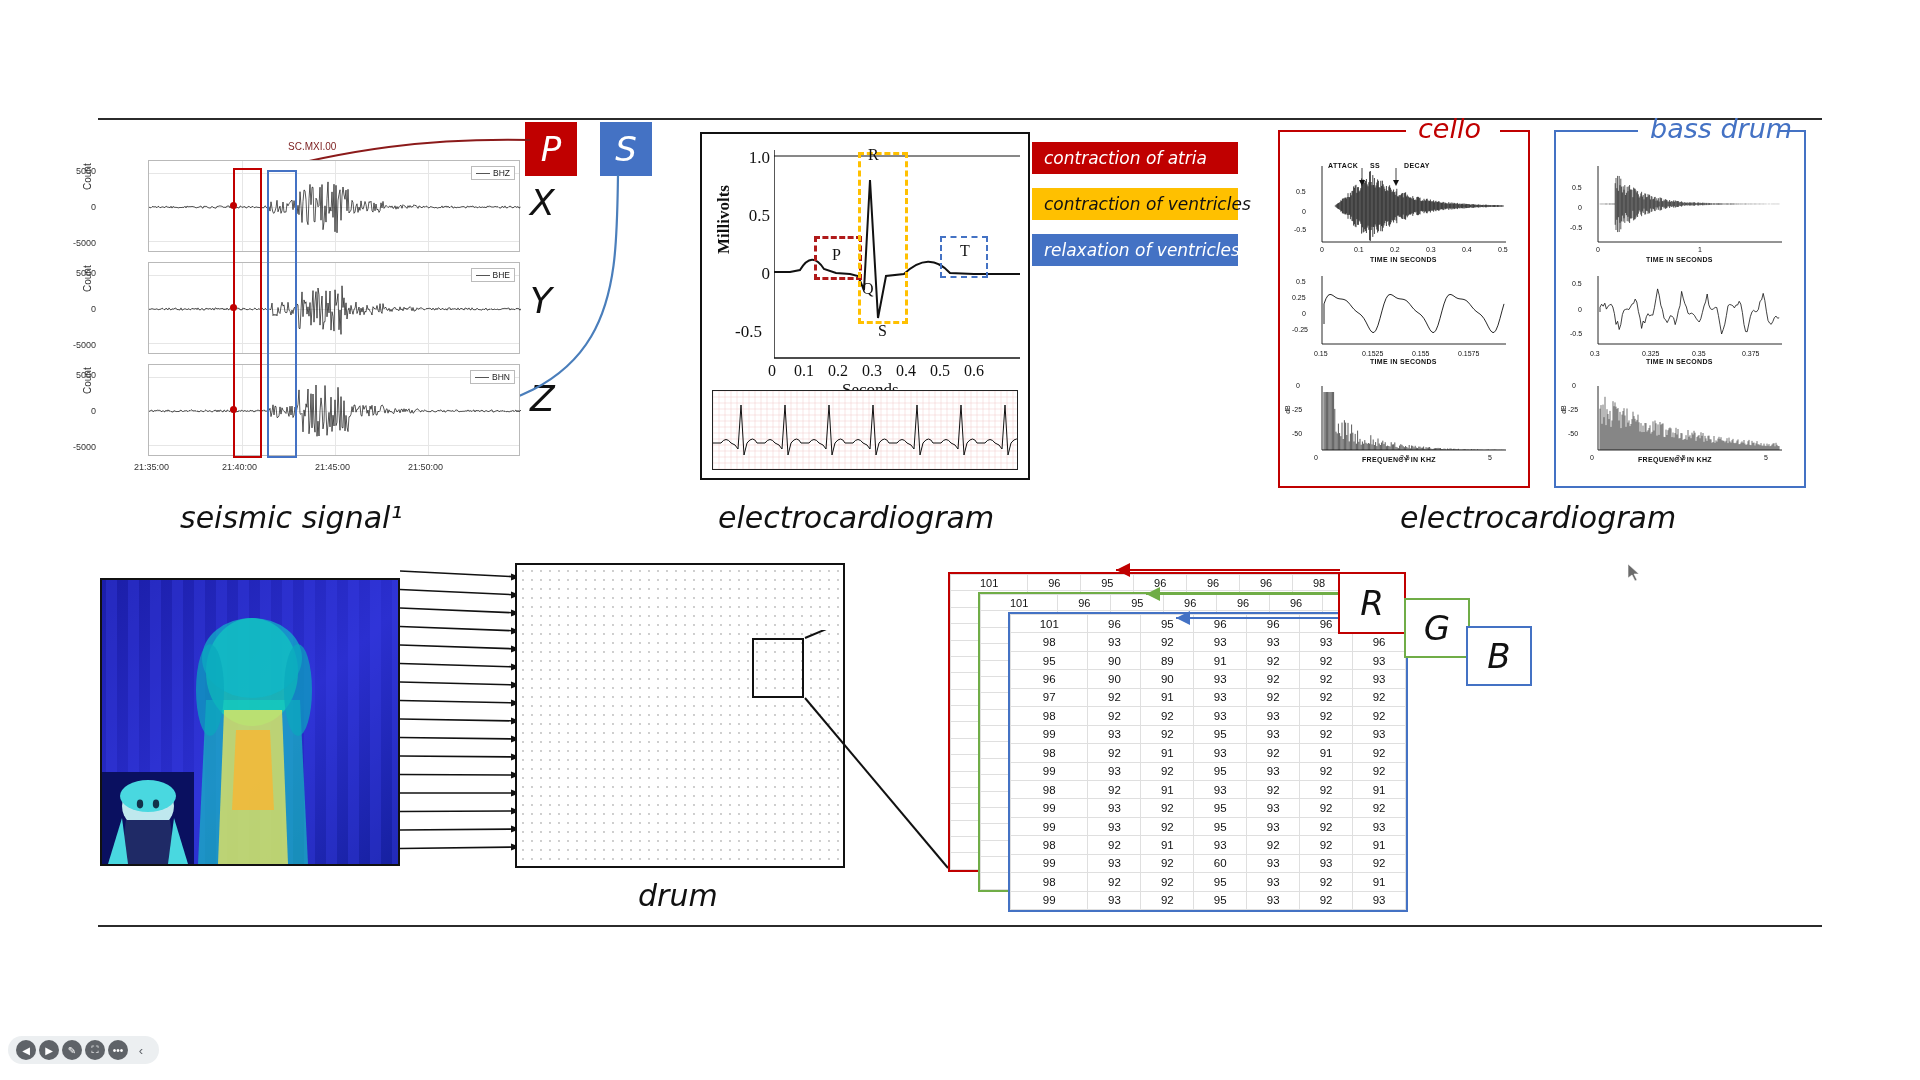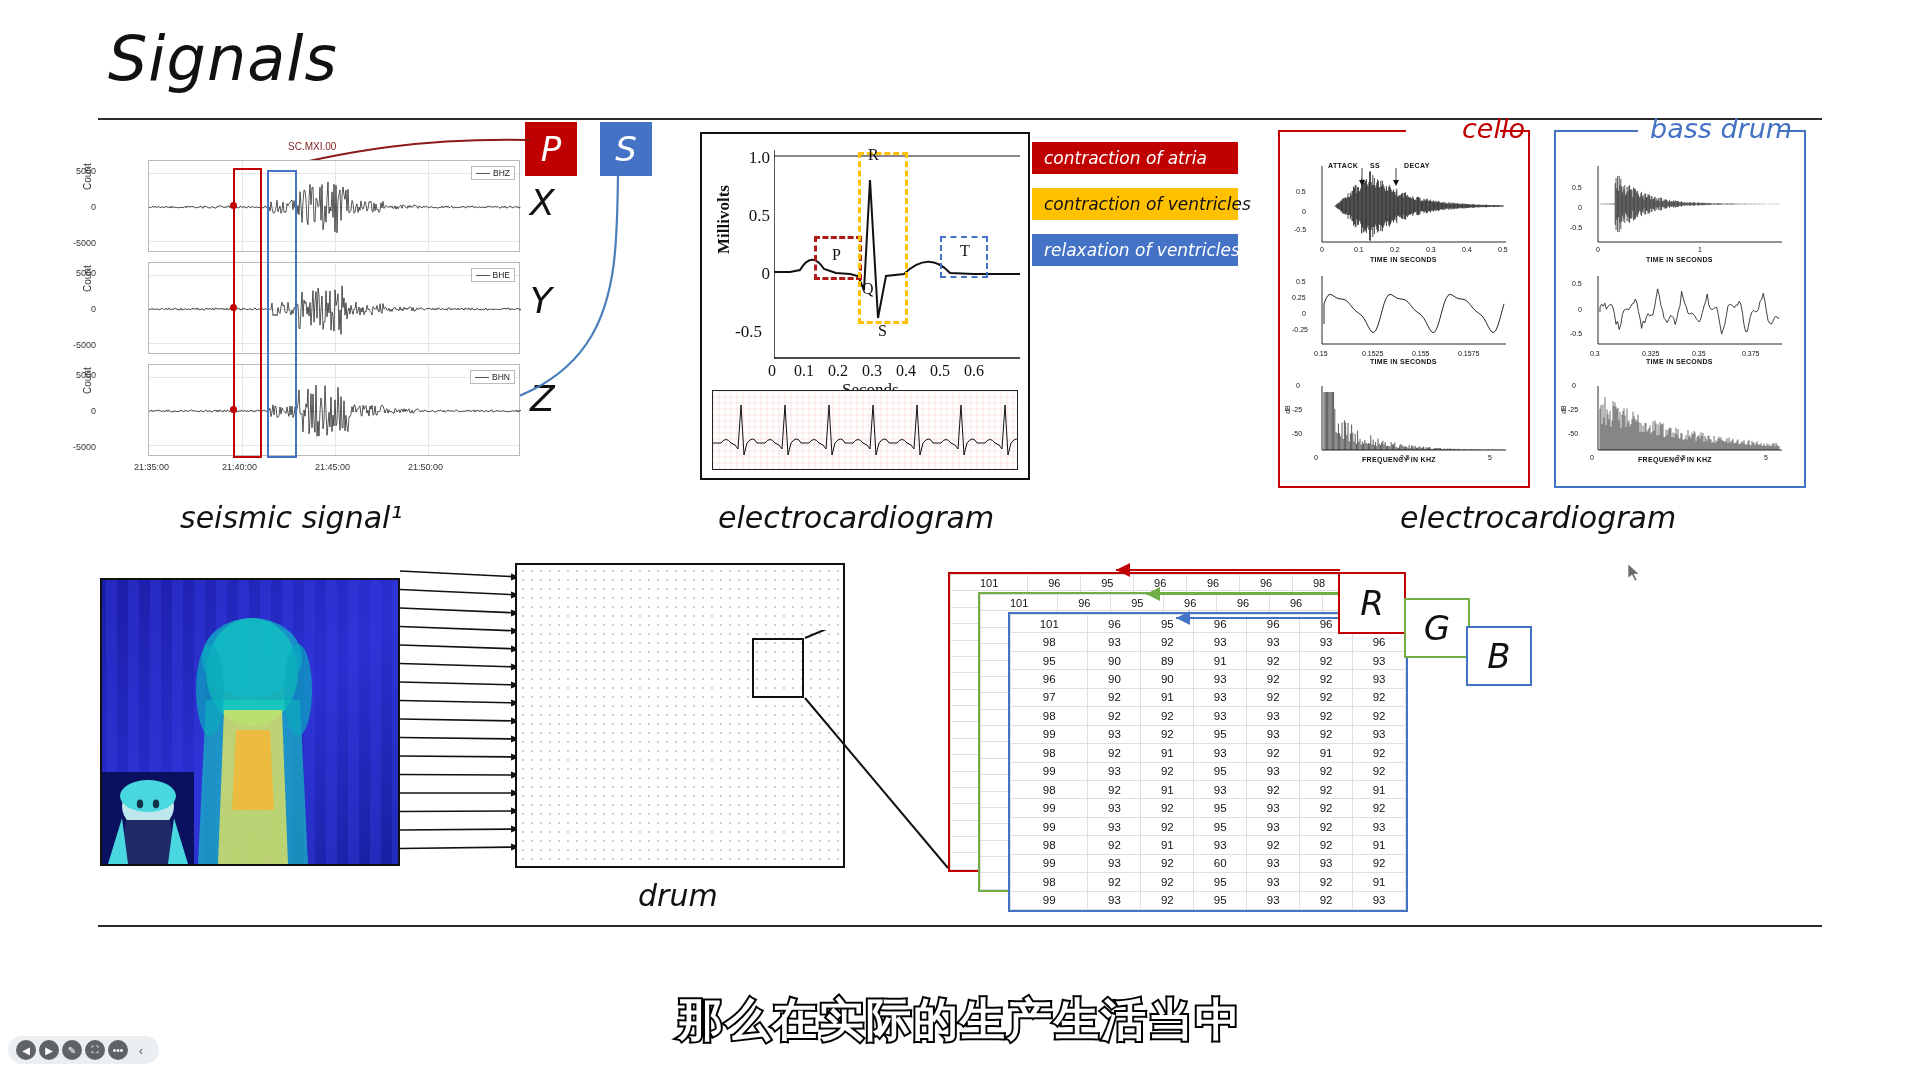--- a/index.html
+++ b/index.html
@@ -152,21 +152,20 @@
     display:flex; align-items:center; justify-content:center;
     color:#fff; font-size:10px; cursor:pointer;
   }
   .tb.plain { background:transparent; color:#5f6368; font-size:13px; }
 </style>
 </head>
 <body>
 
 <div id="slide">
 
-  <div class="title">Signals</div>
   <div class="title-rule"></div>
 
   <div class="badge badge-p">P</div>
   <div class="badge badge-s">S</div>
   <div class="xyz" style="left:530px;top:182px;">X</div>
   <div class="xyz" style="left:530px;top:280px;">Y</div>
   <div class="xyz" style="left:530px;top:378px;">Z</div>
 
   <svg style="position:absolute;left:100px;top:130px;width:660px;height:340px;pointer-events:none;">
     <path d="M 430 10 C 330 8 250 18 140 48" stroke="#8b1a1a" stroke-width="2.2" fill="none"></path>
@@ -370,21 +369,21 @@
   <div class="caption" style="left:718px;top:500px;">electrocardiogram</div>
 
   <div class="chip" style="top:142px;background:#c00000;">contraction of atria</div>
   <div class="chip" style="top:188px;background:#ffc000;color:#111;">contraction of ventricles</div>
   <div class="chip" style="top:234px;background:#4472c4;">relaxation of ventricles</div>
 
   <div class="inst-box" style="left:1278px;top:130px;width:252px;height:358px;border:2.5px solid #c00000;
        border-top-color:transparent;"></div>
   <div class="inst-line" style="left:1278px;top:130px;width:128px;border-top:2.5px solid #c00000;"></div>
   <div class="inst-line" style="left:1500px;top:130px;width:30px;border-top:2.5px solid #c00000;"></div>
-  <div class="inst-title" style="left:1418px;top:113px;color:#c00000;margin-left:44px;">cello</div>
+  <div class="inst-title" style="left:1418px;top:113px;color:#c00000;">cello</div>
 
   <div class="mini" style="left:1292px;top:150px;width:228px;height:110px;">
     <svg width="228" height="110" id="cello-env">
         <line x1="30" y1="16" x2="30" y2="92" stroke="#111" stroke-width="0.9"></line>
         <line x1="30" y1="92" x2="214" y2="92" stroke="#111" stroke-width="0.9"></line>
         <line x1="32.0" y1="56.0" x2="32.0" y2="56.0" stroke="#111" stroke-width="0.8"></line>
         <line x1="32.8" y1="56.0" x2="32.8" y2="56.0" stroke="#111" stroke-width="0.8"></line>
         <line x1="33.6" y1="56.0" x2="33.6" y2="56.0" stroke="#111" stroke-width="0.8"></line>
         <line x1="34.4" y1="56.0" x2="34.4" y2="56.0" stroke="#111" stroke-width="0.8"></line>
         <line x1="35.2" y1="56.0" x2="35.2" y2="56.0" stroke="#111" stroke-width="0.8"></line>
@@ -3042,21 +3041,20 @@
     <path d="M 56 34 l 14 -7 l 0 14 z" fill="#70ad47"></path>
     <path d="M 250 58 L 86 58" stroke="#4472c4" stroke-width="2.2" fill="none"></path>
     <path d="M 86 58 l 14 -7 l 0 14 z" fill="#4472c4"></path>
   </svg>
 
   <div class="rgb-letter" style="left:1338px;top:572px;width:68px;height:62px;border:2.2px solid #c00000;">R</div>
   <div class="rgb-letter" style="left:1404px;top:598px;width:66px;height:60px;border:2.2px solid #70ad47;">G</div>
   <div class="rgb-letter" style="left:1466px;top:626px;width:66px;height:60px;border:2.2px solid #4472c4;">B</div>
 
   <div class="footer-rule"></div>
-  <div class="subtitle">那么在实际的生产生活当中</div>
 
   <svg style="position:absolute;left:1628px;top:564px;width:16px;height:20px;">
     <path d="M0 0 L0 14 L4 11 L7 17 L9 16 L6 10 L11 10 Z" fill="#6b6b6b" stroke="#fff" stroke-width="0.6"></path>
   </svg>
 
   <div class="toolbar">
     <div class="tb">◀</div>
     <div class="tb">▶</div>
     <div class="tb">✎</div>
     <div class="tb">⛶</div>

